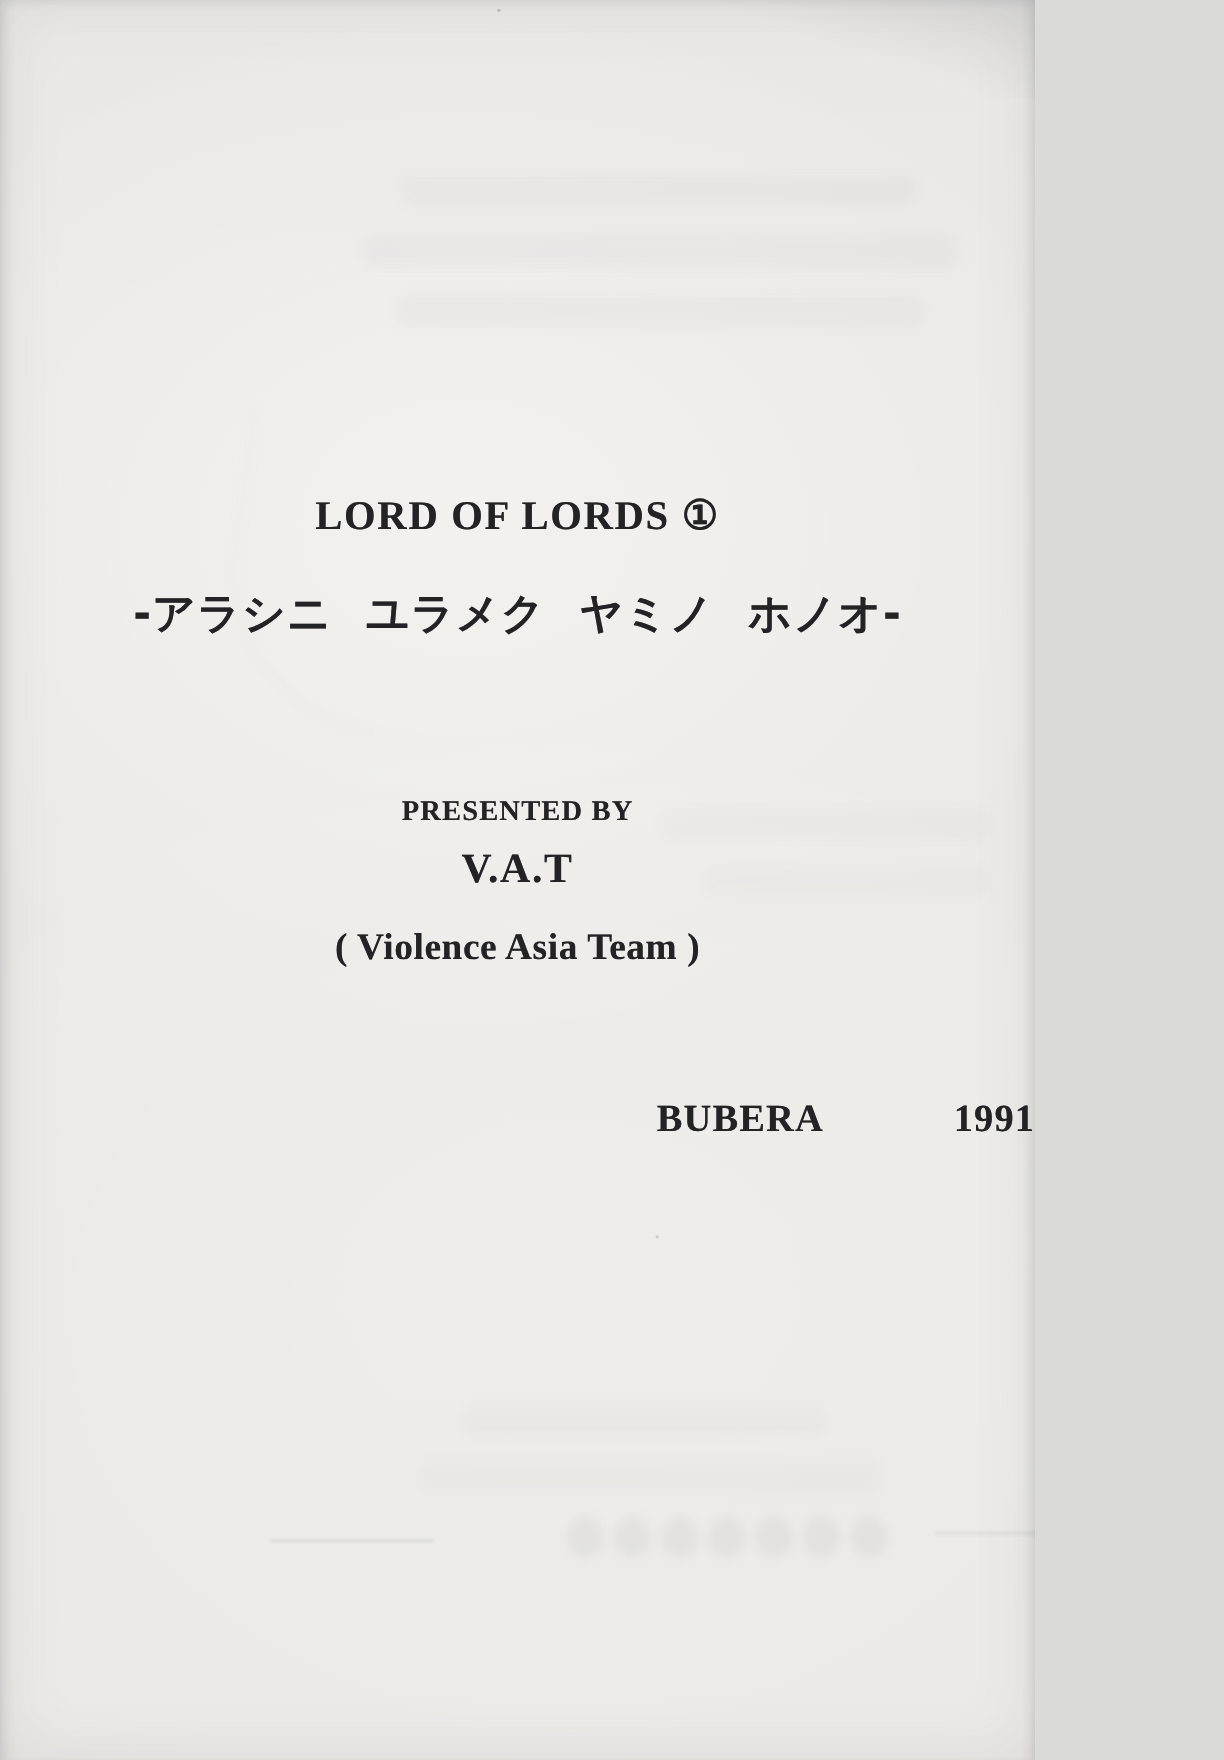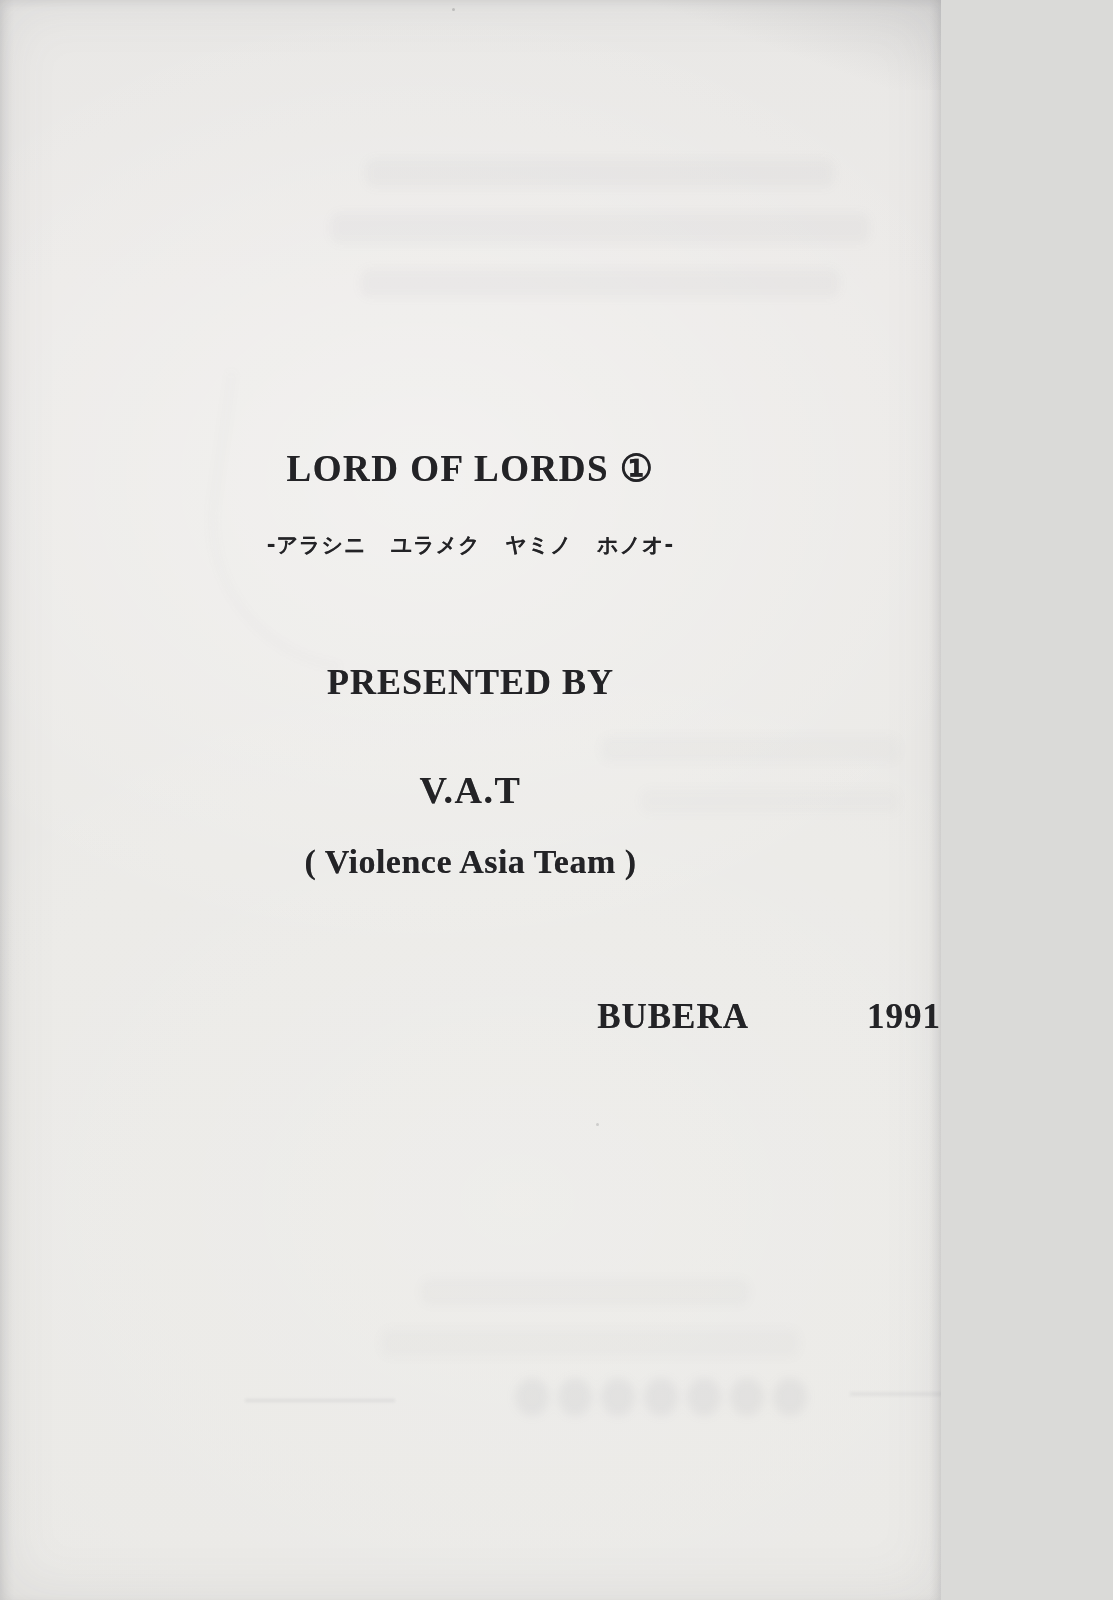--- a/index.html
+++ b/index.html
@@ -56,23 +56,23 @@
   
   .textline {
     position: absolute; left: 0; width: 100%;
     text-align: center;
     font-weight: 700;
     color: var(--ink);
     text-shadow: 0 0 0.6px rgba(35,35,40,0.55);
     white-space: pre;
   }
   .title        { top: 447px; font-size: 37px; letter-spacing: 1.5px; }
-  .subtitle     { top: 531px; font-size: 21px; letter-spacing: 1px; word-spacing: 16px;
+  .subtitle     { top: 531px; font-size: 39px; letter-spacing: 1px; word-spacing: 16px;
                   font-family: "DejaVu Sans", "Liberation Serif", serif; font-weight: 600; }
-  .presented    { top: 661px; font-size: 36px; letter-spacing: 1px; }
+  .presented    { top: 722px; font-size: 26px; letter-spacing: 1px; }
   .acronym      { top: 768px; font-size: 38px; letter-spacing: 1.5px; }
   .groupfull    { top: 843px; font-size: 34px; letter-spacing: 0.5px; }
   .pubrow       { position: absolute; top: 997px; left: 0; width: 100%;
                   display: flex; justify-content: flex-end; gap: 118px; }
   .pubrow span  { font-size: 35px; font-weight: 700; letter-spacing: 1px;
                   color: var(--ink); text-shadow: 0 0 0.6px rgba(35,35,40,0.55); }
   .pagenum {
     position: absolute; top: 1490px; left: 988px;
     font-size: 24px; font-style: italic; font-weight: 700;
     color: #2a2a2e;

